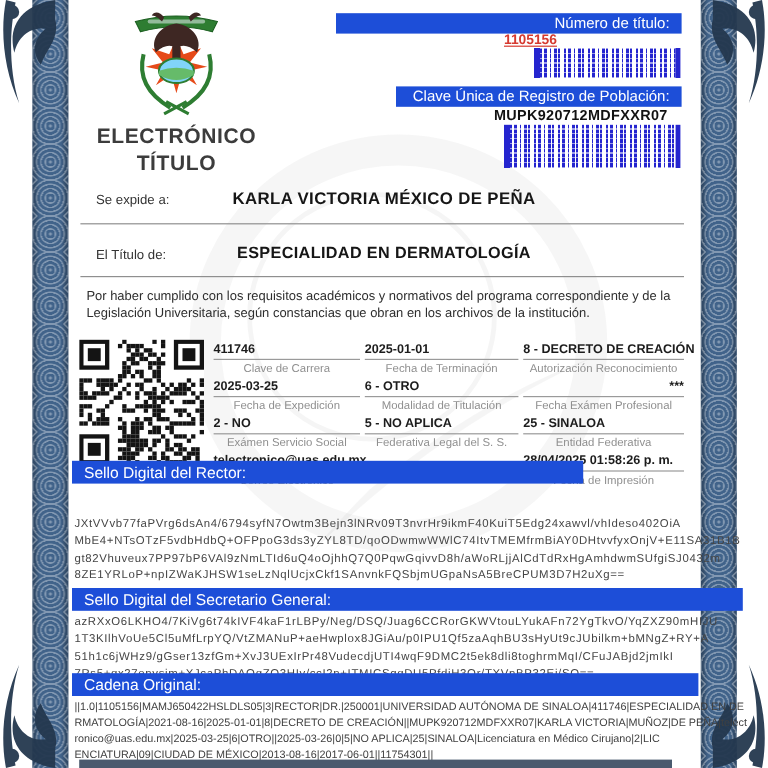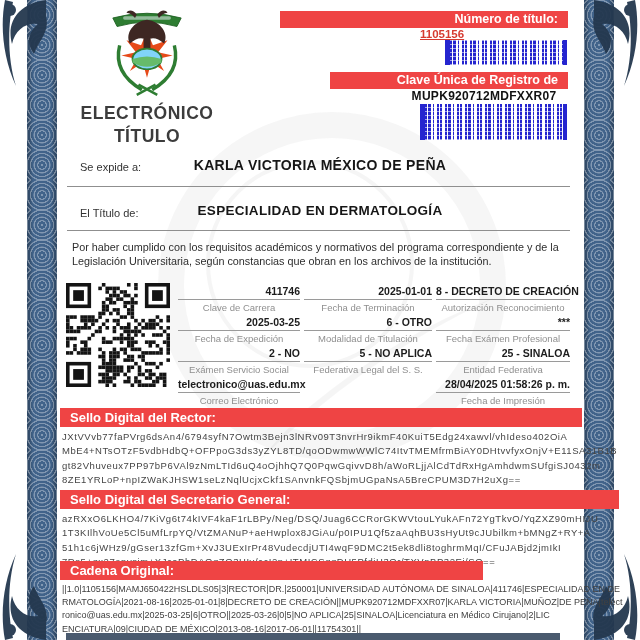--- a/index.html
+++ b/index.html
@@ -23,29 +23,29 @@
   .wm-ring{position:absolute;left:158px;top:112px;width:296px;height:296px;border-radius:50%;
            border:26px solid rgba(80,80,80,.05);}
   .wm-ring2{position:absolute;left:206px;top:160px;width:200px;height:200px;border-radius:50%;
            border:4px solid rgba(80,80,80,.06);}
   .wm-quill{position:absolute;left:250px;top:290px;opacity:.05;}
   
   .crest{position:absolute;left:104px;top:6px;}
   .doc-title{position:absolute;left:58px;top:102px;width:178px;text-align:center;
              font-size:17.5px;font-weight:700;color:#3c3c3c;line-height:23px;letter-spacing:.5px;}
   
-  .banner{position:absolute;height:17px;background:#ef4444;color:#fff;font-weight:700;
+  .banner{position:absolute;height:17px;background:#1d4ed8;color:#fff;font-weight:400;
           font-size:12.5px;line-height:17px;box-sizing:border-box;}
   .banner.rt{text-align:right;padding-right:10px;}
   .banner.lt{text-align:left;padding-left:10px;height:19px;line-height:19px;font-size:13px;}
   .b-num{left:280px;top:11px;width:288px;}
   .b-curp{left:330px;top:72px;width:238px;}
-  .b-rector{left:60px;top:408px;width:522px;}
+  .b-rector{left:60px;top:384px;width:426px;}
   .b-secretario{left:60px;top:490px;width:559px;}
-  .b-cadena{left:60px;top:561px;width:423px;}
+  .b-cadena{left:60px;top:561px;width:522px;}
   .num-red{position:absolute;left:420px;top:28px;width:148px;text-align:left;
            color:#d63a30;font-size:11.5px;font-weight:700;text-decoration:underline;}
   .curp-val{position:absolute;left:400px;top:89px;width:168px;text-align:center;
             color:#111;font-size:12px;font-weight:700;letter-spacing:.3px;}
   
   .barcode{position:absolute;box-sizing:border-box;
     border-left:5px solid #2525cf;border-right:4px solid #2525cf;
     background-image:
       repeating-linear-gradient(0deg, rgba(255,255,255,.55) 0 1px, rgba(255,255,255,0) 1px 4px),
       repeating-linear-gradient(90deg, #2525cf 0 2px, #fff 2px 3px, #2525cf 3px 6px, #fff 6px 8px,
@@ -56,21 +56,21 @@
   .fld-label{position:absolute;font-size:11px;color:#333;}
   .fld-value{position:absolute;left:120px;width:400px;text-align:center;font-weight:700;color:#161616;}
   .rule-wide{position:absolute;left:67px;width:503px;border-top:1px solid #8f8f8f;height:0;}
   .statement{position:absolute;left:72px;top:240px;width:496px;font-size:10.8px;
              line-height:14px;color:#2e2e2e;}
   
   .qr{position:absolute;left:66px;top:283px;width:104px;height:104px;background:#fff;}
   .details{position:absolute;left:176px;top:285px;width:396px;display:grid;
            grid-template-columns:126px 132px 138px;column-gap:0;row-gap:3px;}
   .cell{position:relative;padding:0 2px;}
-  .cell .val{font-weight:700;font-size:10.5px;color:#1c1c1c;text-align:right;
+  .cell .val{font-weight:700;font-size:10.5px;color:#1c1c1c;text-align:left;
              white-space:nowrap;height:13px;}
   .cell .val.align-right{text-align:right;}
   .cell .rule{border-bottom:1px solid #9a9a9a;margin:1px 0 2px;}
   .cell .label{font-size:9.5px;color:#8f8f8f;text-align:center;white-space:nowrap;}
   .cell .label.align-right{text-align:center;}
   
   .b64{position:absolute;left:62px;width:520px;font-size:9.5px;letter-spacing:.55px;
        color:#454545;line-height:14.4px;white-space:nowrap;}
   .b64.rector{top:430px;}
   .b64.secretario{top:512px;}

